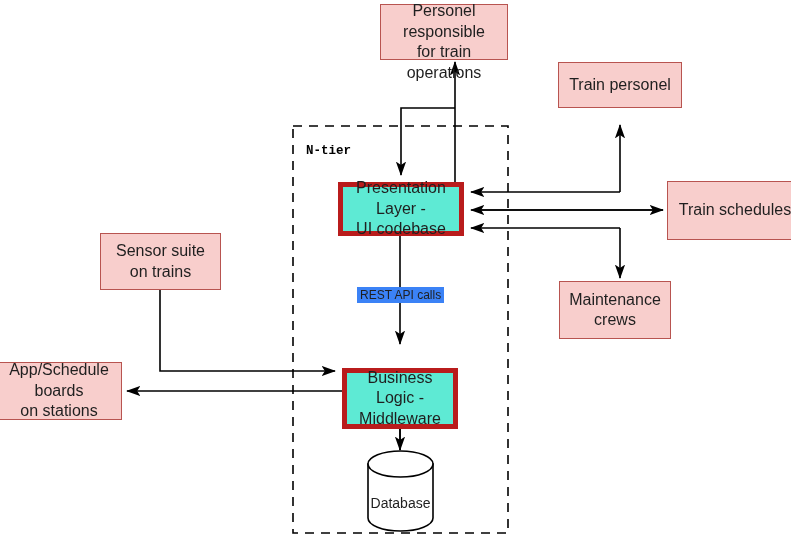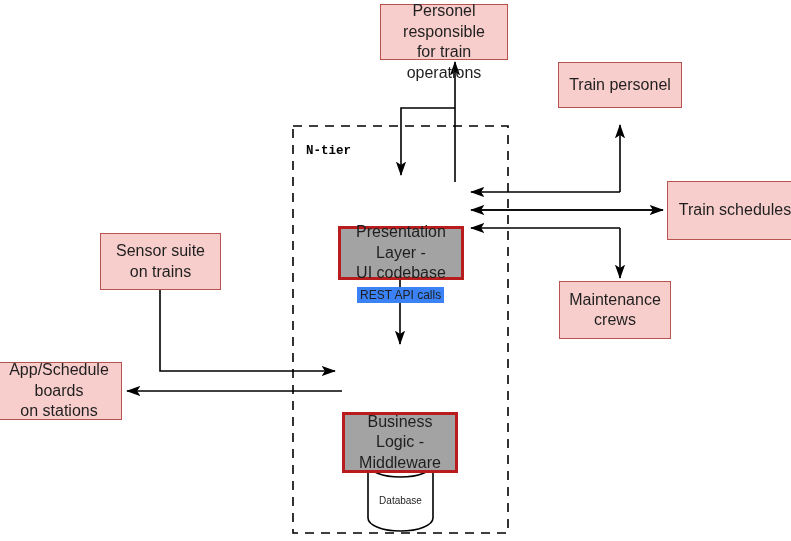--- a/index.html
+++ b/index.html
@@ -35,42 +35,41 @@
     line-height: 1.28;
     color: #1f1f1f;
     padding: 2px 4px;
     white-space: pre-line;
   }
   .ext {
     background: #f8cecc;
     border: 1px solid #b85450;
   }
   .proc {
-    background: #a3a3a3;
-    border: 3px solid #b91c1c;
-    margin-top: 44px;
+    background: #5eead4;
+    border: 5px solid #b91c1c;
   }
   .edge-label {
     position: absolute;
     font-size: 12px;
     color: #1f1f1f;
     background: #3b82f6;
     padding: 1px 3px;
     white-space: nowrap;
   }
   .group-label {
     position: absolute;
     font-size: 12.5px;
     font-weight: bold;
     color: #000000;
     white-space: nowrap;
   }
   .db-label {
     position: absolute;
-    font-size: 10px;
+    font-size: 14px;
     color: #1f1f1f;
     text-align: center;
     white-space: nowrap;
   }
 </style>
 </head>
 <body>
 
 <div id="canvas">
 

